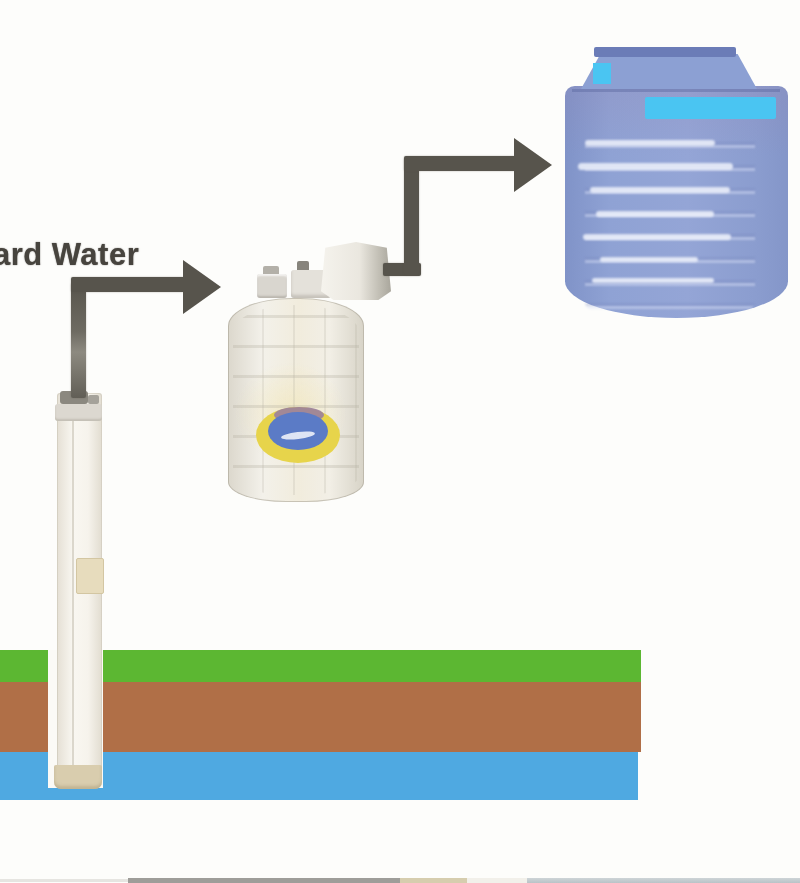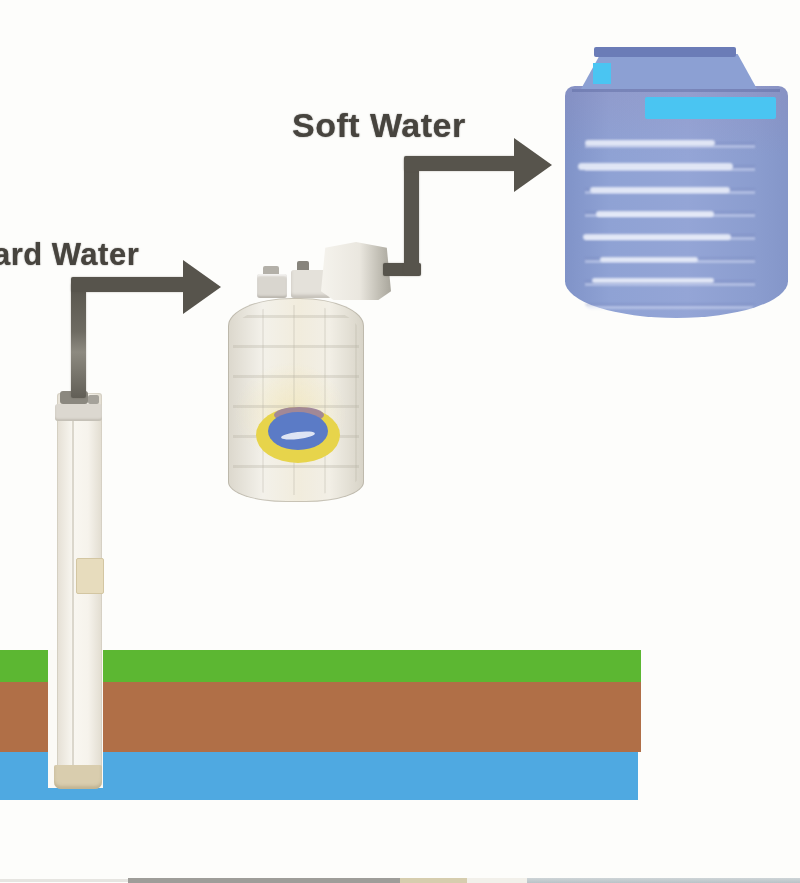--- a/index.html
+++ b/index.html
@@ -164,21 +164,20 @@
   <div class="abs" id="valve-box1"></div>
   <div class="abs" id="valve-knob"></div>
   <div class="abs" id="valve-box2"></div>
   <div class="abs" id="valve-pipe"></div>
   <div class="abs" id="valve-cone"></div>
 
   <div class="pipe" id="soft-stub"></div>
   <div class="pipe" id="soft-vert"></div>
   <div class="pipe" id="soft-top"></div>
   <div class="arrow-head" id="soft-head"></div>
-  <div class="flow-label" id="soft-label">Soft Water</div>
 
   <div class="abs" id="tank-body"></div>
   <div class="abs" id="tank-rim"></div>
   <div class="abs" id="tank-ribs"></div>
   <div class="rib-streak" style="left:585px;top:140px;width:130px;height:6px;"></div>
   <div class="rib-streak" style="left:578px;top:163px;width:155px;height:7px;"></div>
   <div class="rib-streak" style="left:590px;top:187px;width:140px;height:6px;"></div>
   <div class="rib-streak" style="left:596px;top:211px;width:118px;height:6px;"></div>
   <div class="rib-streak" style="left:583px;top:234px;width:148px;height:6px;"></div>
   <div class="rib-streak" style="left:600px;top:257px;width:98px;height:5px;"></div>

